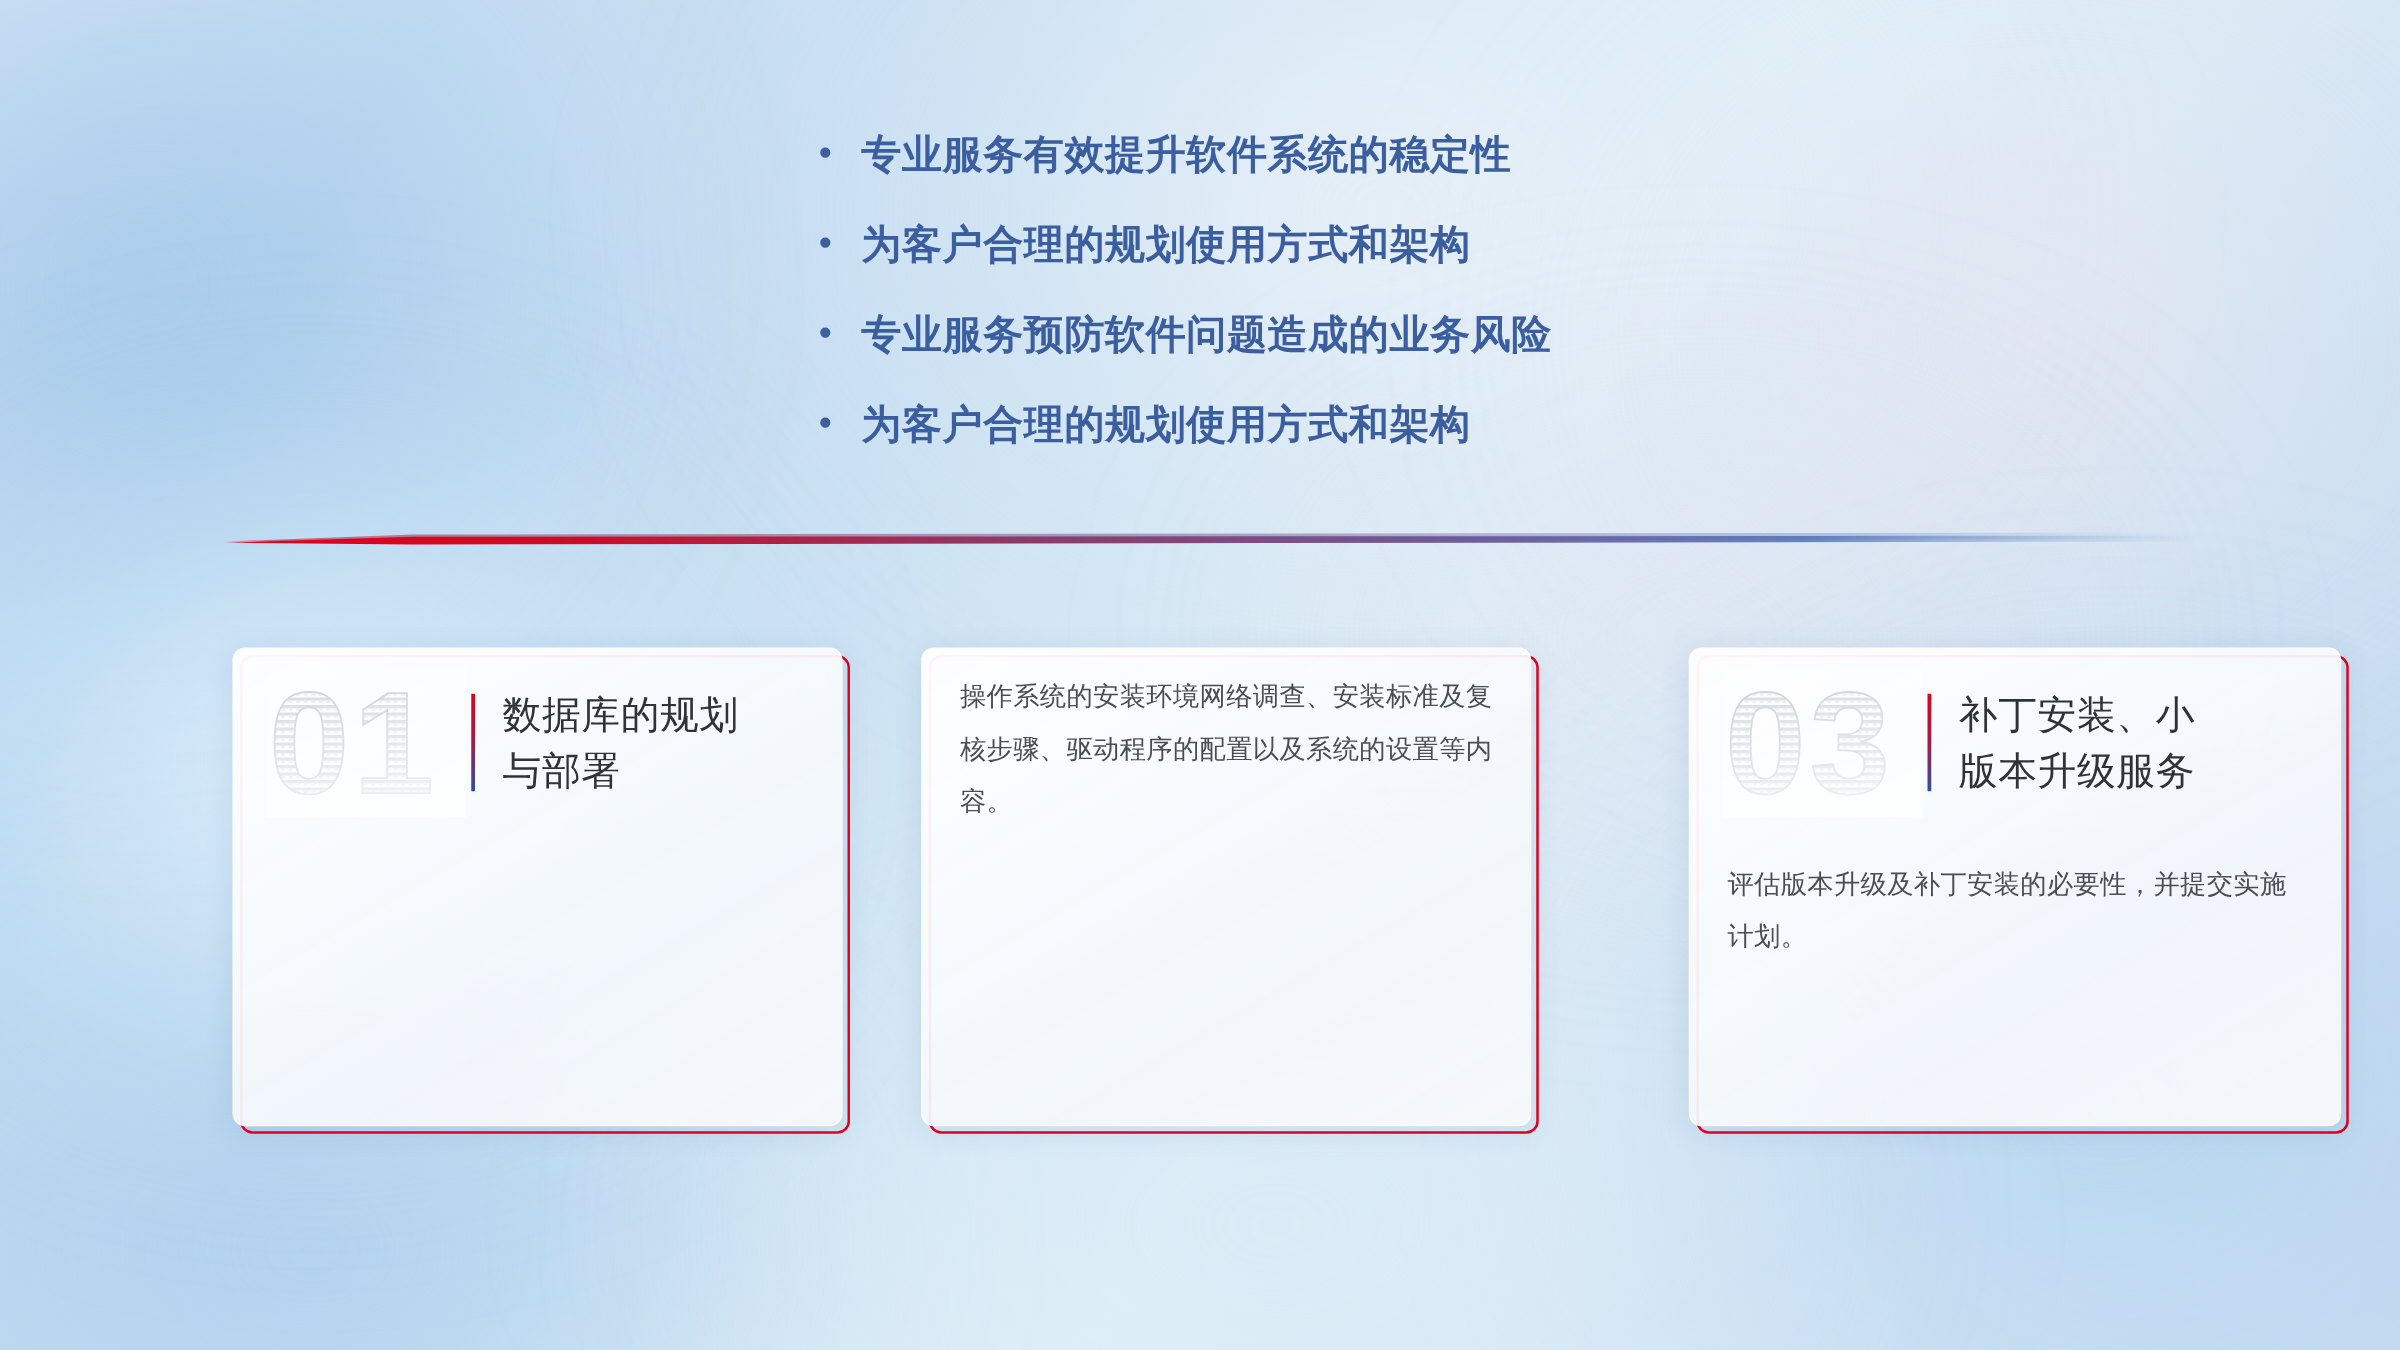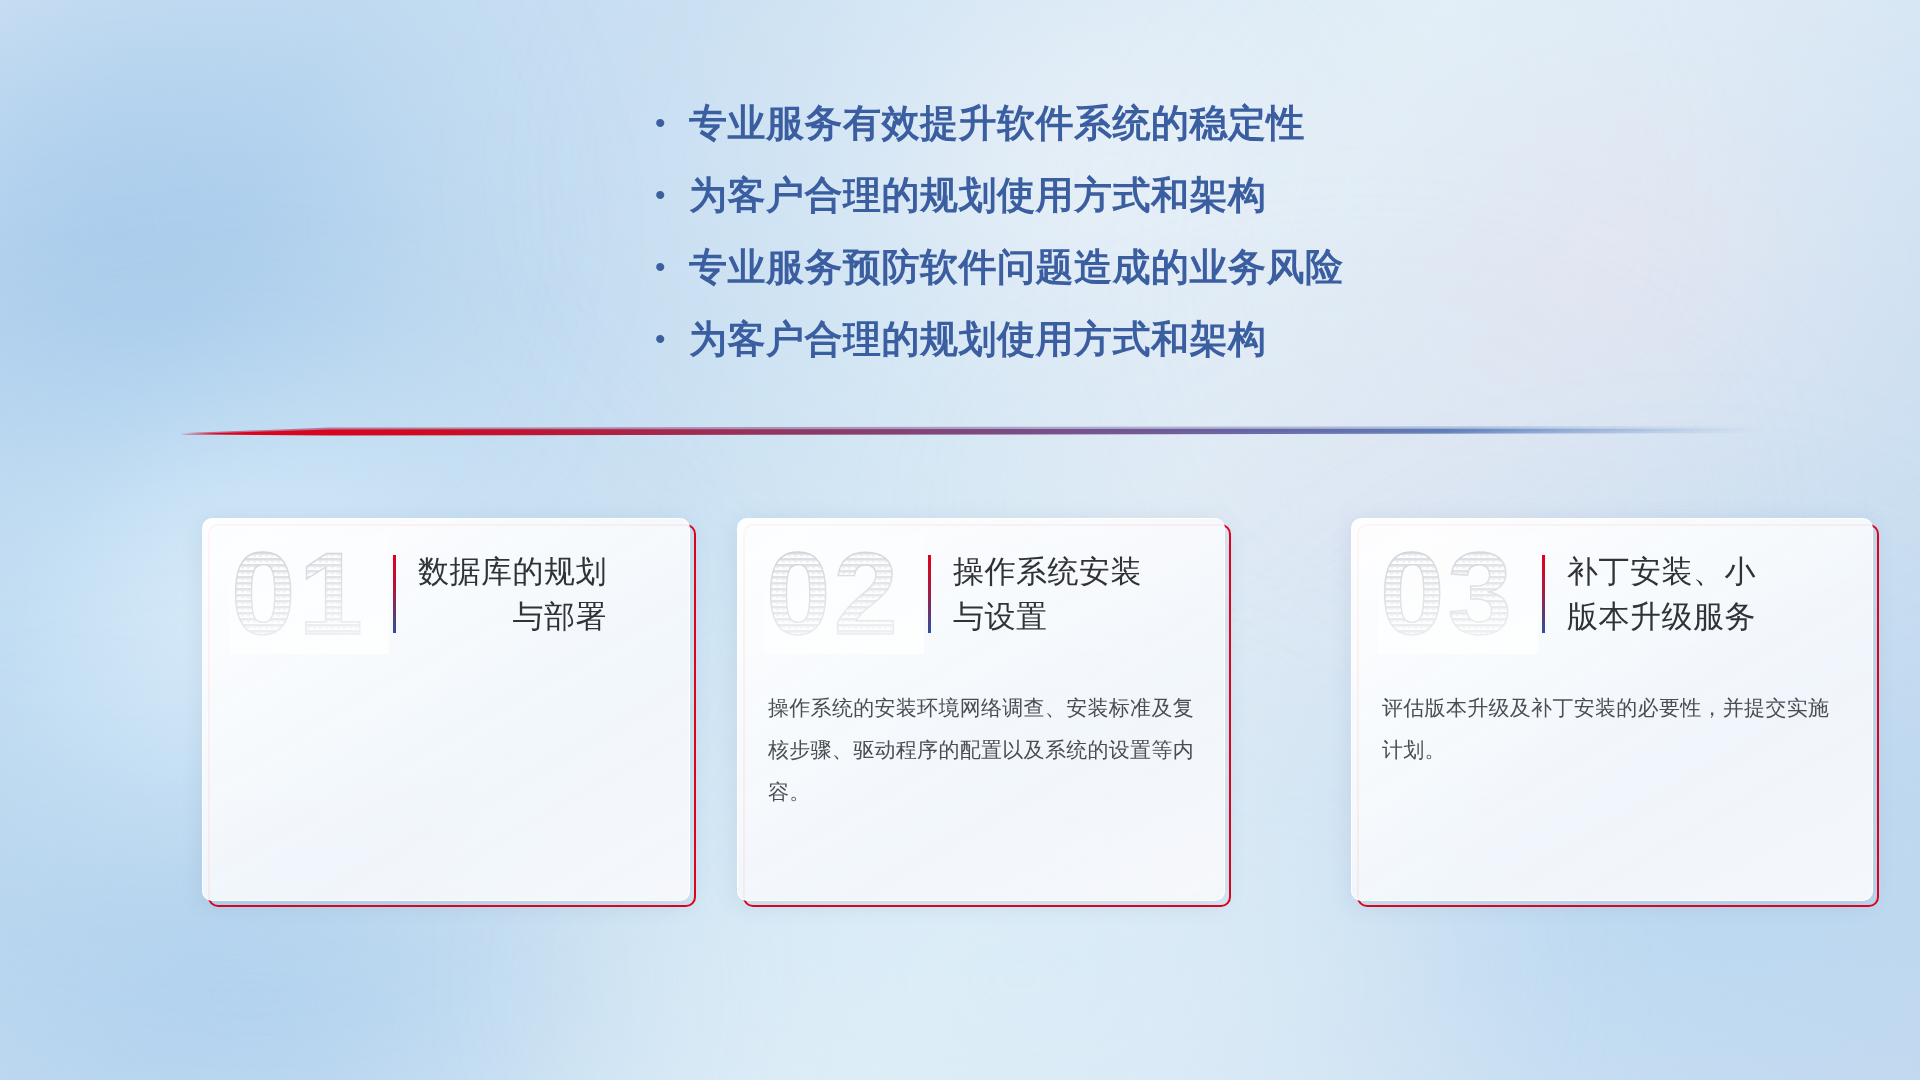--- a/index.html
+++ b/index.html
@@ -92,21 +92,21 @@
   }
   .bullet-dot {
     width: 34px;
     flex: 0 0 34px;
     color: #3c5f9e;
     font-size: 30px;
     line-height: 46px;
     text-align: left;
   }
   .bullet-text {
-    font-size: 38px;
+    font-size: 32px;
     line-height: 46px;
     letter-spacing: 0.5px;
     color: #3a5ea0;
     font-weight: 700;
     white-space: nowrap;
   }
 
   
   .divider-wrap {
     position: absolute;
@@ -124,21 +124,21 @@
     top: 518px;
     width: 1560px;
     height: 390px;
   }
   .card {
     position: absolute;
     top: 0;
     width: 488px;
     height: 383px;
   }
-  .card:nth-of-type(1) { left: 16px; text-align: right; }
+  .card:nth-of-type(1) { left: 0px; }
   .card:nth-of-type(2) { left: 551px; }
   .card:nth-of-type(3) { left: 1165px; padding-left: 34px; }
 
   
   .card-outline {
     position: absolute;
     left: 6px;
     top: 6px;
     width: 100%;
     height: 100%;
@@ -293,44 +293,20 @@
           <div class="card-rule"></div>
           <div class="card-title">数据库的规划
 与部署</div>
         </div>
       </div>
     </div>
 
     <div class="card">
       <div class="card-outline"></div>
       <div class="card-panel">
-        <div class="card-head">
-          <div class="card-num">
-            <svg viewBox="0 0 160 120" aria-hidden="true">
-              <defs>
-                <pattern id="scan2" width="6" height="6" patternUnits="userSpaceOnUse">
-                  <rect width="6" height="6" fill="none"></rect>
-                  <rect x="0" y="0" width="6" height="2.6" fill="#9aa3ae" opacity="0.55"></rect>
-                  <rect x="0" y="3" width="3" height="1.4" fill="#c6a9b4" opacity="0.35"></rect>
-                </pattern>
-                <linearGradient id="numFade2" x1="0" y1="0" x2="0.2" y2="1">
-                  <stop offset="0" stop-color="#ffffff" stop-opacity="0.25"></stop>
-                  <stop offset="1" stop-color="#ffffff" stop-opacity="0.75"></stop>
-                </linearGradient>
-              </defs>
-              <g>
-                <text x="2" y="100" font-family="'Liberation Sans','DejaVu Sans',sans-serif" font-size="116" font-weight="700" fill="url(#scan2)" stroke="#b9c0c9" stroke-width="1.4" letter-spacing="3">02</text>
-                <rect x="0" y="0" width="160" height="120" fill="url(#numFade2)"></rect>
-              </g>
-            </svg>
-          </div>
-          <div class="card-rule"></div>
-          <div class="card-title">操作系统安装
-与设置</div>
-        </div>
         <div class="card-body">操作系统的安装环境网络调查、安装标准及复核步骤、驱动程序的配置以及系统的设置等内容。</div>
       </div>
     </div>
 
     <div class="card">
       <div class="card-outline"></div>
       <div class="card-panel">
         <div class="card-head">
           <div class="card-num">
             <svg viewBox="0 0 160 120" aria-hidden="true">

